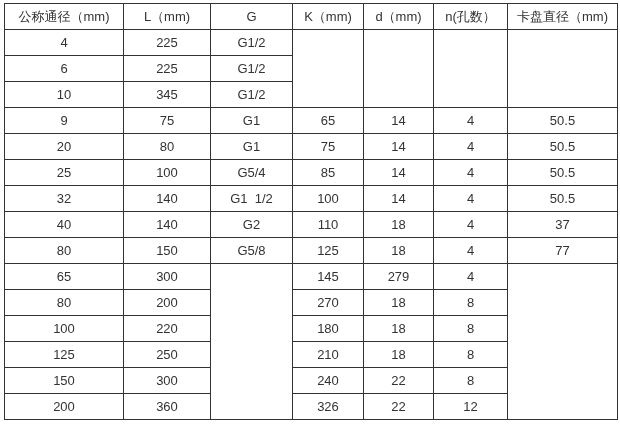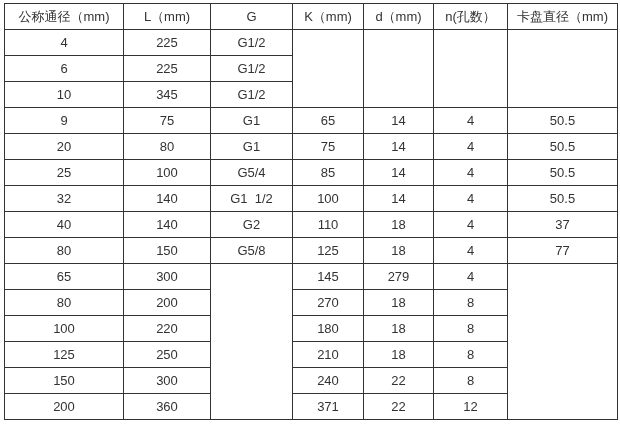--- a/index.html
+++ b/index.html
@@ -177,19 +177,19 @@
         <tr>
           <td>150</td>
           <td>300</td>
           <td>240</td>
           <td>22</td>
           <td>8</td>
         </tr>
         <tr>
           <td>200</td>
           <td>360</td>
-          <td>371</td>
+          <td>326</td>
           <td>22</td>
           <td>12</td>
         </tr>
       </tbody>
   </table>
 </div>
 
 </body></html>

